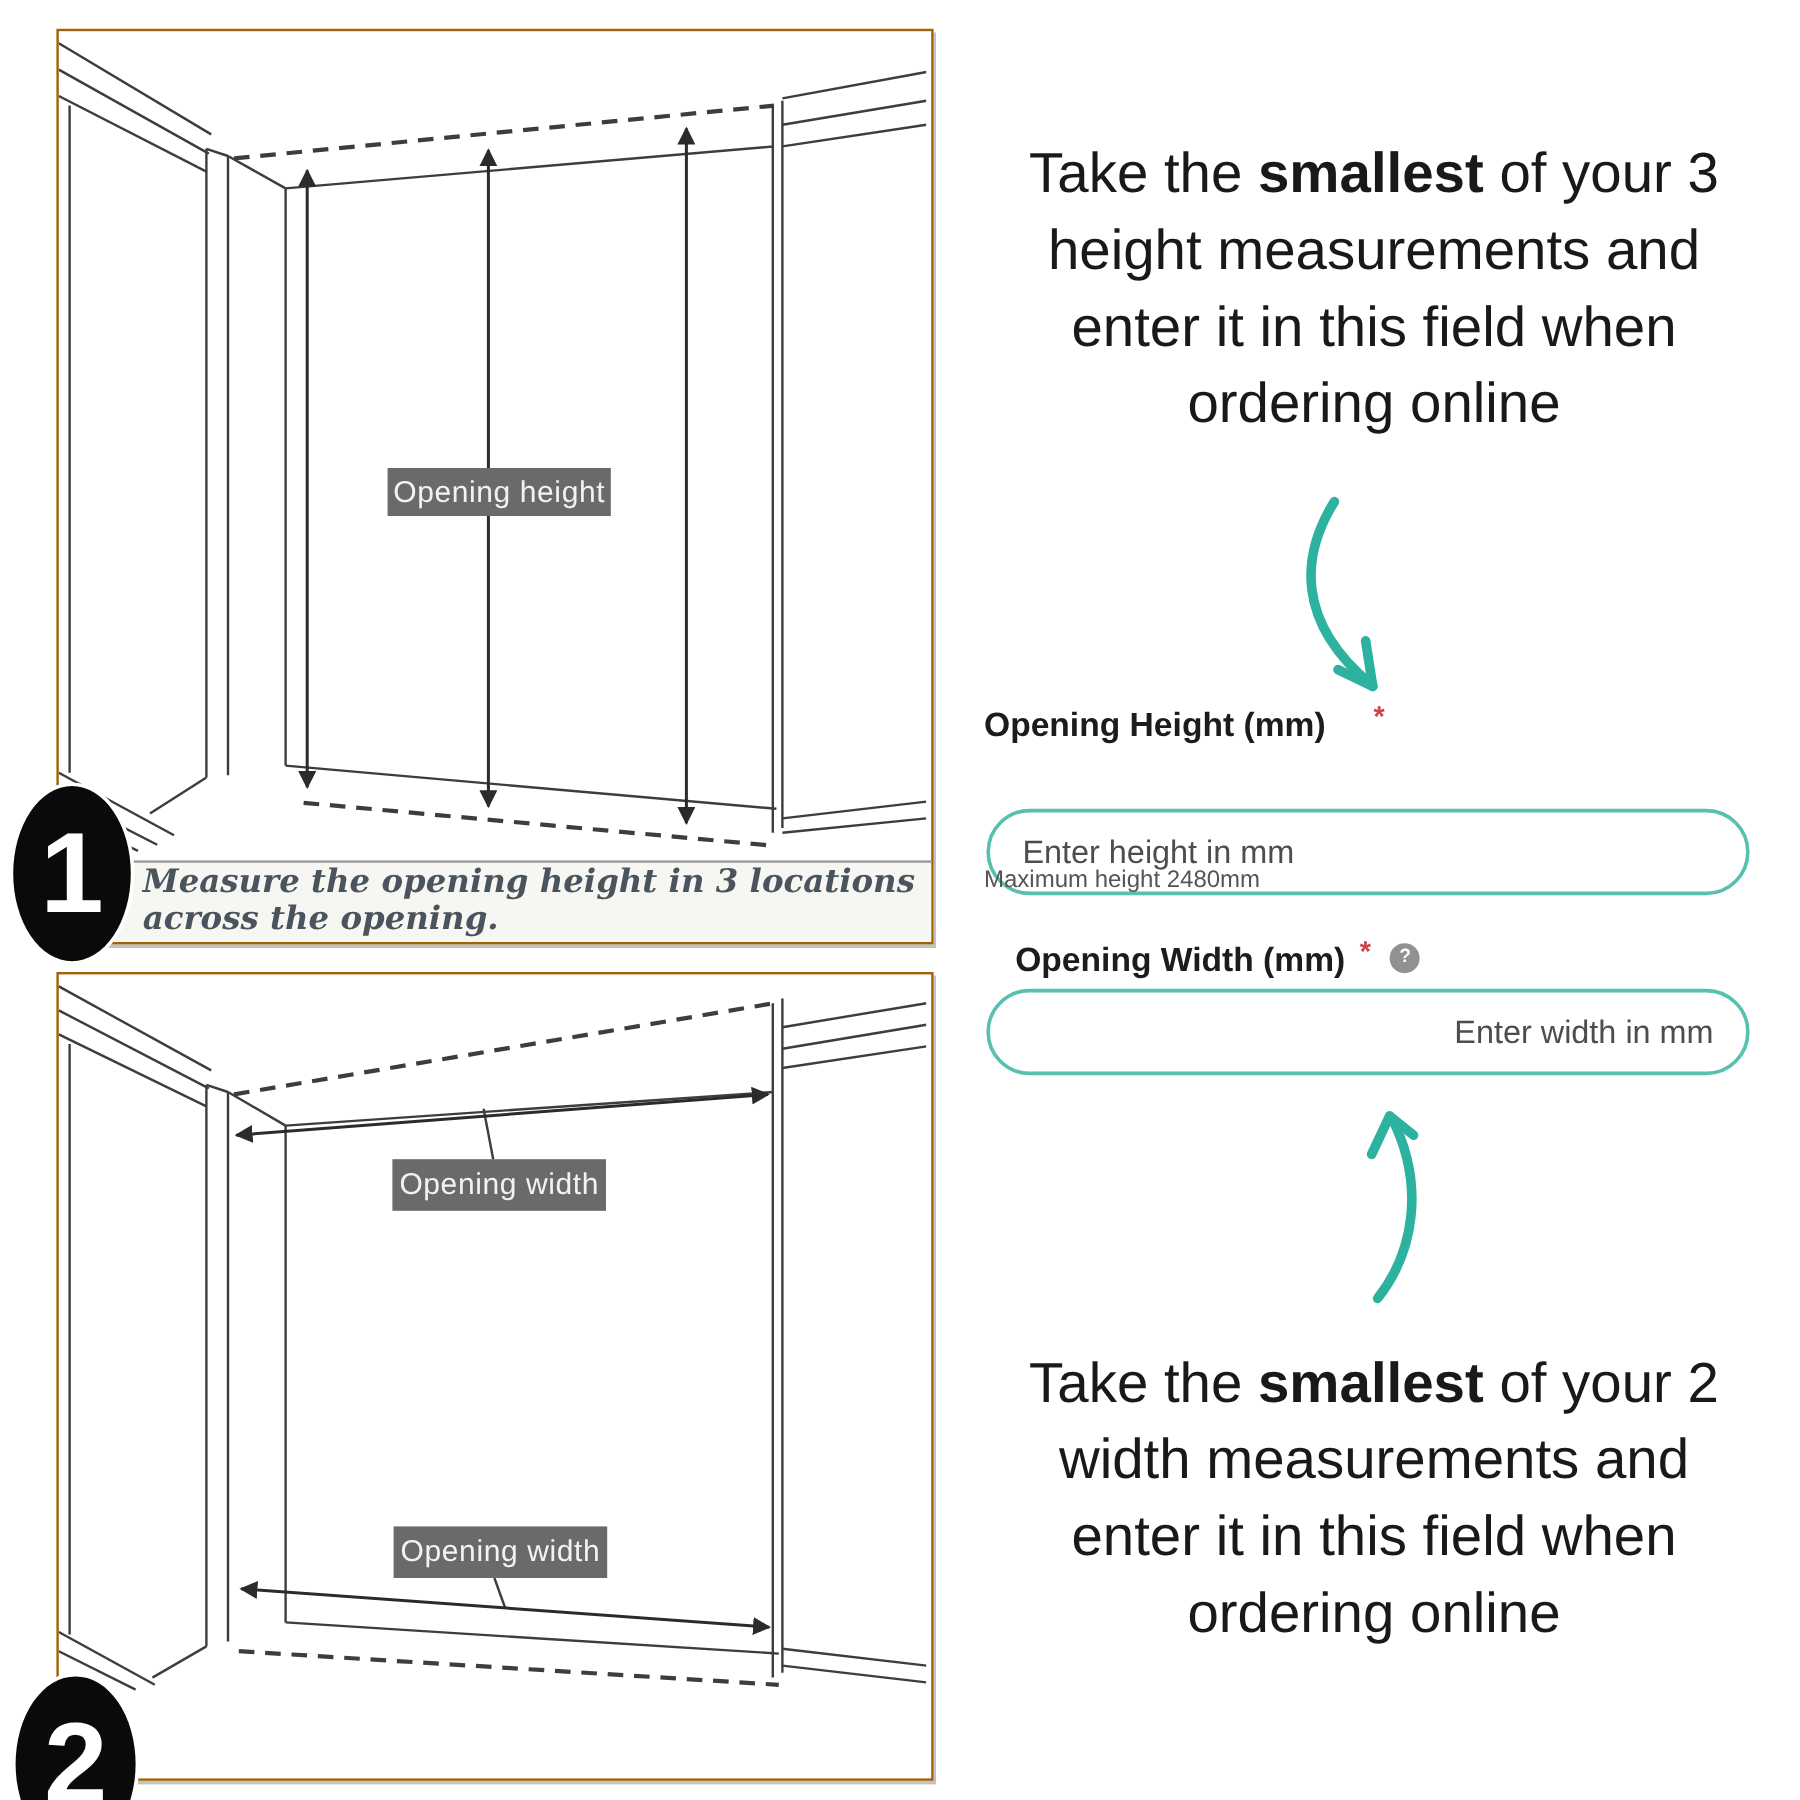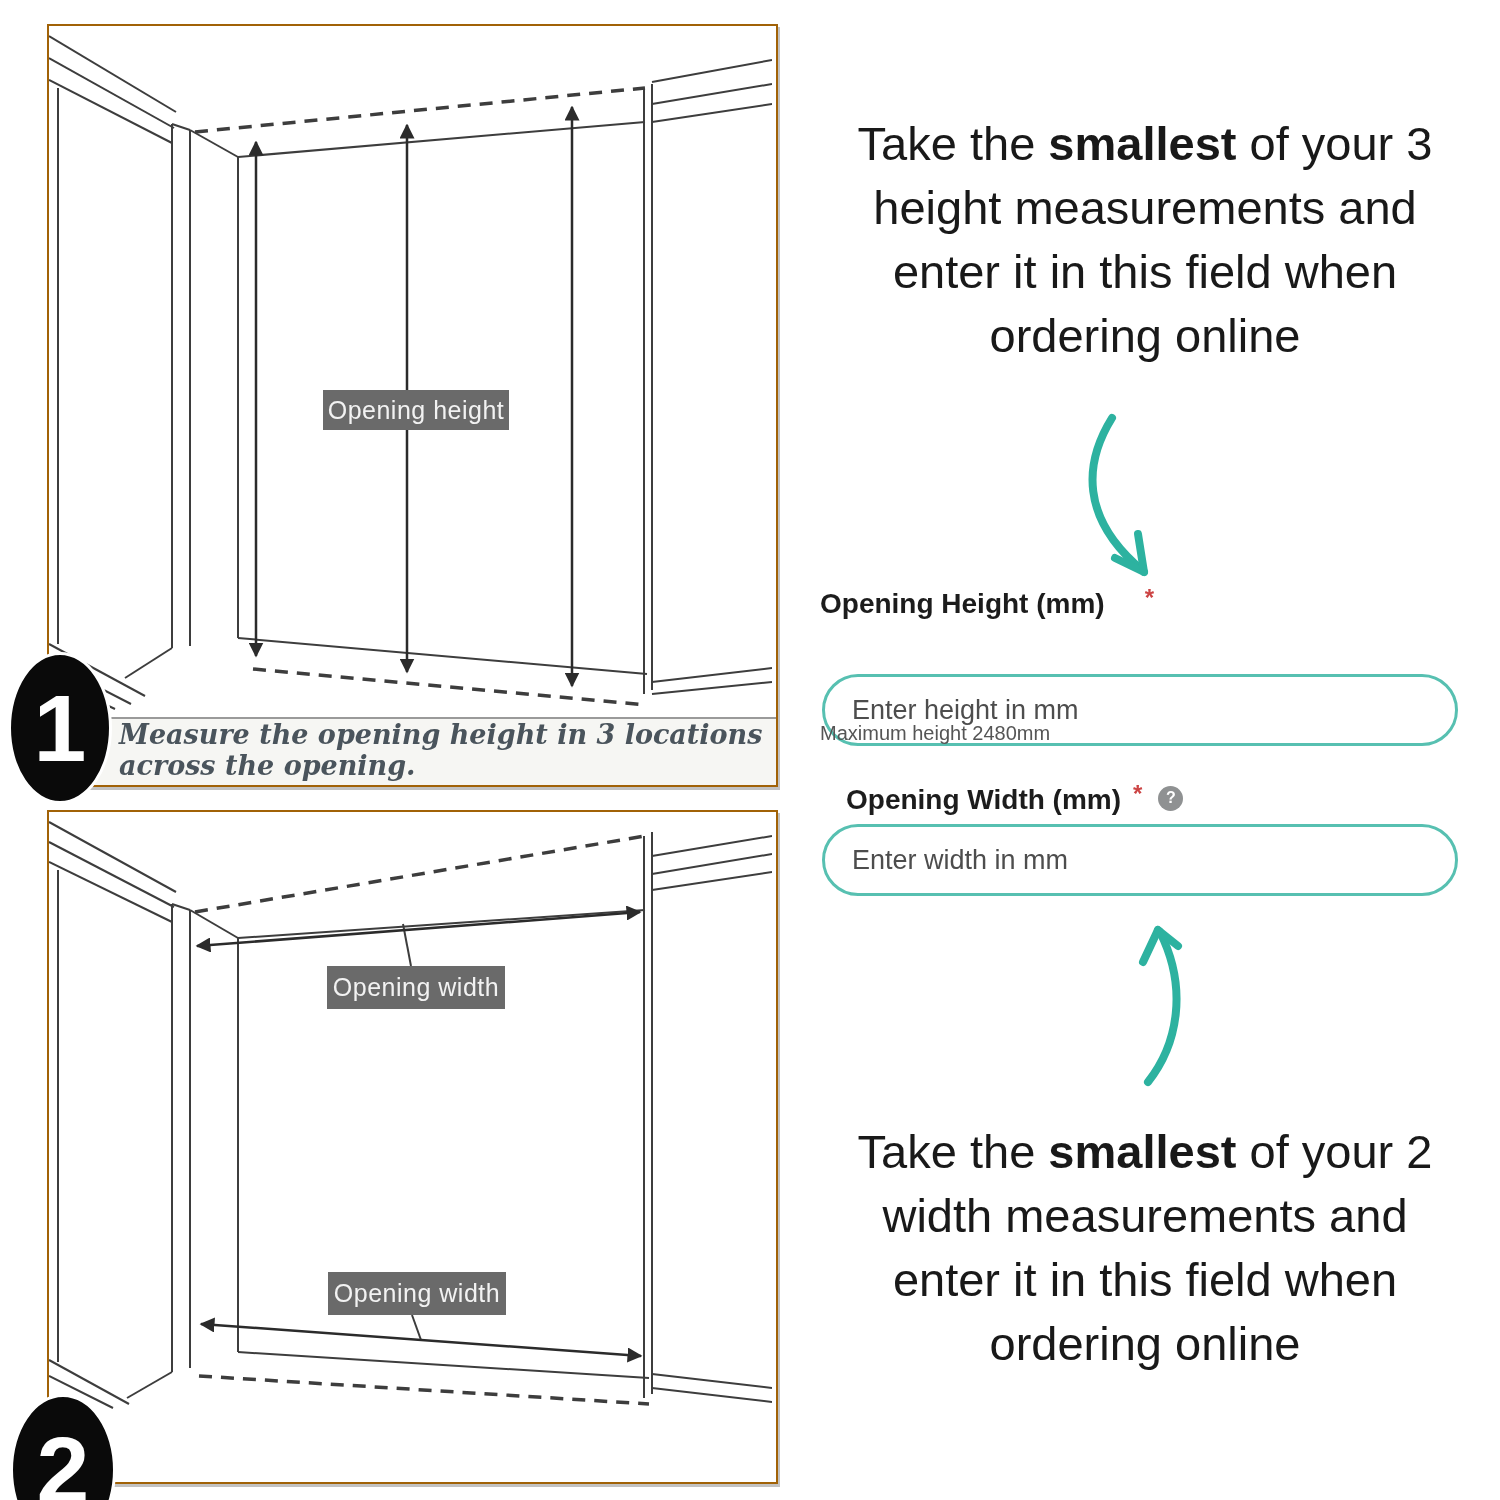--- a/index.html
+++ b/index.html
@@ -182,21 +182,21 @@
   <span class="req">*</span>
 </div>
 <input class="text-input" style="left: 822px; top: 634px; margin-top: 40px;" type="text" placeholder="Enter height in mm">
 <div class="helper" style="left:820px;top:722px;">Maximum height 2480mm</div>
 
 <div class="field-label" style="left:820px;top:784px;margin-left:26px;">
   <span>Opening Width (mm)</span>
   <span class="req">*</span>
   <span class="help-circle">?</span>
 </div>
-<input class="text-input" style="left: 822px; top: 824px;" type="text" placeholder="Enter width in mm">
+<input class="text-input" style="left: 822px; top: 824px; text-align: right;" type="text" placeholder="Enter width in mm">
 
 <svg class="abs" style="left:1118px;top:908px;" width="110" height="190" viewBox="0 0 110 190">
   <g stroke="#2db2a0" stroke-width="8" fill="none" stroke-linecap="round">
     <path d="M30 174 C 60 136, 70 80, 42 24"></path>
     <path d="M40 22 L25 54"></path>
     <path d="M40 22 L60 38"></path>
   </g>
 </svg>
 
 <div class="instruction" style="top:1120px;">

